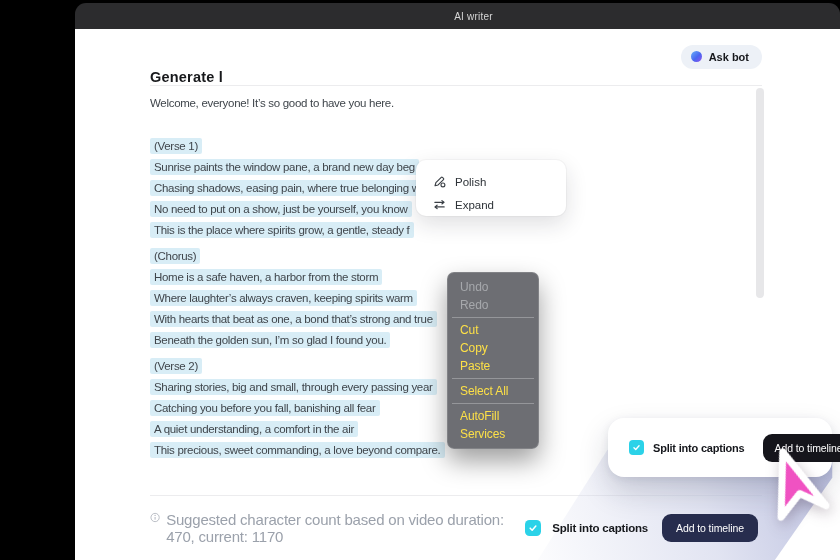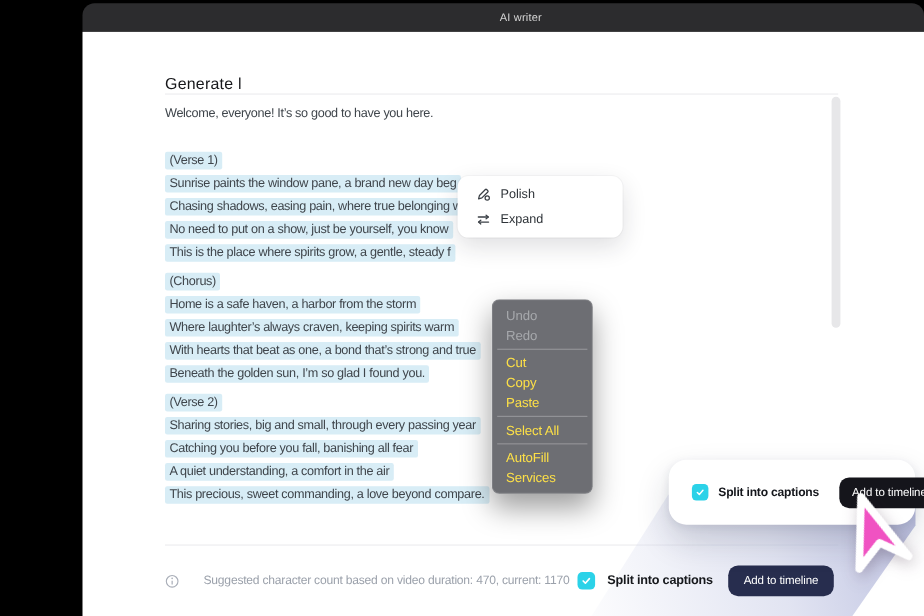--- a/index.html
+++ b/index.html
@@ -16,21 +16,21 @@
     display:flex;align-items:center;justify-content:center;
     color:#d6d6d6;font-size:10px;font-weight:500;letter-spacing:.2px;padding-left:32px;
   }
   .content{position:absolute;top:26px;left:0;right:0;bottom:0;background:#fff;}
 
   
   .page-header{
     position:absolute;top:0;left:75px;right:78px;height:55px;
     display:flex;align-items:center;justify-content:space-between;
   }
-  .page-title{font-size:14.5px;font-weight:400;color:#17181b;letter-spacing:.2px;margin-top:41px;}
+  .page-title{font-size:14.5px;font-weight:700;color:#17181b;letter-spacing:.2px;margin-top:41px;}
   .askbot-pill{
     height:24px;border-radius:13px;background:#edf1f7;
     display:flex;align-items:center;gap:7px;padding:0 13px 0 10px;
     font-size:11px;font-weight:600;color:#17181c;cursor:default;
   }
   .askbot-dot{
     width:11px;height:11px;border-radius:50%;
     background:linear-gradient(135deg,#64a9f8 5%,#4a66f0 55%,#8a55ee 95%);
   }
   .header-divider{position:absolute;top:56px;left:75px;right:78px;height:1px;background:#ececee;}
@@ -48,42 +48,42 @@
 
   
   .scroll-thumb{position:absolute;left:756px;top:88px;width:8px;height:210px;border-radius:4px;background:#e7e7e9;z-index:3;}
 
   
   .ai-menu{
     position:absolute;left:416px;top:160px;width:150px;z-index:12;
     background:#fff;border-radius:10px;padding:5px 0;
     box-shadow:0 8px 22px rgba(25,30,45,.14), 0 0 0 1px rgba(25,30,45,.03);
   }
-  .ai-item{height:23px;display:flex;align-items:center;gap:9px;padding-left:17px;
+  .ai-item{height:23px;display:flex;align-items:flex-end;gap:9px;padding-left:17px;
     font-size:11.5px;font-weight:500;color:#2e3338;cursor:default;}
   .ai-item svg{flex:0 0 auto;}
 
   
   .cm{
     position:absolute;left:447px;top:272px;width:92px;z-index:12;
     background:rgba(104,105,110,.97);border:1px solid rgba(255,255,255,.14);
     border-radius:7px;padding:5px 0;box-sizing:border-box;
     box-shadow:0 12px 26px rgba(0,0,0,.38);
   }
   .cm-item{height:18px;line-height:18px;padding-left:12px;font-size:12px;color:#fde047;letter-spacing:-0.1px;}
   .cm-item.disabled{color:#a6a8ac;}
   .cm-sep{height:1px;background:rgba(255,255,255,.28);margin:3px 4px;}
 
   
   .footer-divider{position:absolute;left:75px;right:78px;bottom:64px;height:1px;background:#ececee;}
   .footer-row{
     position:absolute;left:75px;right:82px;bottom:18px;height:28px;z-index:6;
     display:flex;align-items:center;justify-content:space-between;
   }
-  .hint{display:flex;align-items:center;gap:22px;color:#9ba1ab;font-size:11px;letter-spacing:-0.2px;}
+  .hint{display:flex;align-items:flex-start;gap:6px;color:#9ba1ab;font-size:15px;letter-spacing:-0.2px;}
   .controls{display:flex;align-items:center;gap:11px;}
   .checkbox{
     width:16px;height:16px;border-radius:4.5px;background:#2bd2e8;
     display:flex;align-items:center;justify-content:center;flex:0 0 auto;
   }
   .split-label{font-size:11.5px;font-weight:600;color:#16181c;letter-spacing:-0.2px;white-space:nowrap;}
   .btn-navy{
     margin-left:3px;padding:8px 14px;border-radius:9px;background:#272d4e;border:none;
     color:#fff;font-size:10.5px;font-weight:500;letter-spacing:-0.1px;font-family:inherit;white-space:nowrap;
   }
@@ -114,20 +114,24 @@
 <body>
 
 <div class="window">
   <div class="titlebar">
     <span>AI writer</span>
   </div>
   <div class="content">
 
     <div class="page-header">
       <span class="page-title">Generate l</span>
+      <div class="askbot-pill">
+        <span class="askbot-dot"></span>
+        <span>Ask bot</span>
+      </div>
     </div>
     <div class="header-divider"></div>
 
     <div class="doc">
       <div class="doc-line"><span>Welcome, everyone! It’s so good to have you here.</span></div>
       <div class="doc-block b1">
         <div class="doc-line"><span class="hl">(Verse 1)</span></div>
         <div class="doc-line"><span class="hl">Sunrise paints the window pane, a brand new day beg</span></div>
         <div class="doc-line"><span class="hl">Chasing shadows, easing pain, where true belonging w</span></div>
         <div class="doc-line"><span class="hl">No need to put on a show, just be yourself, you know</span></div>

